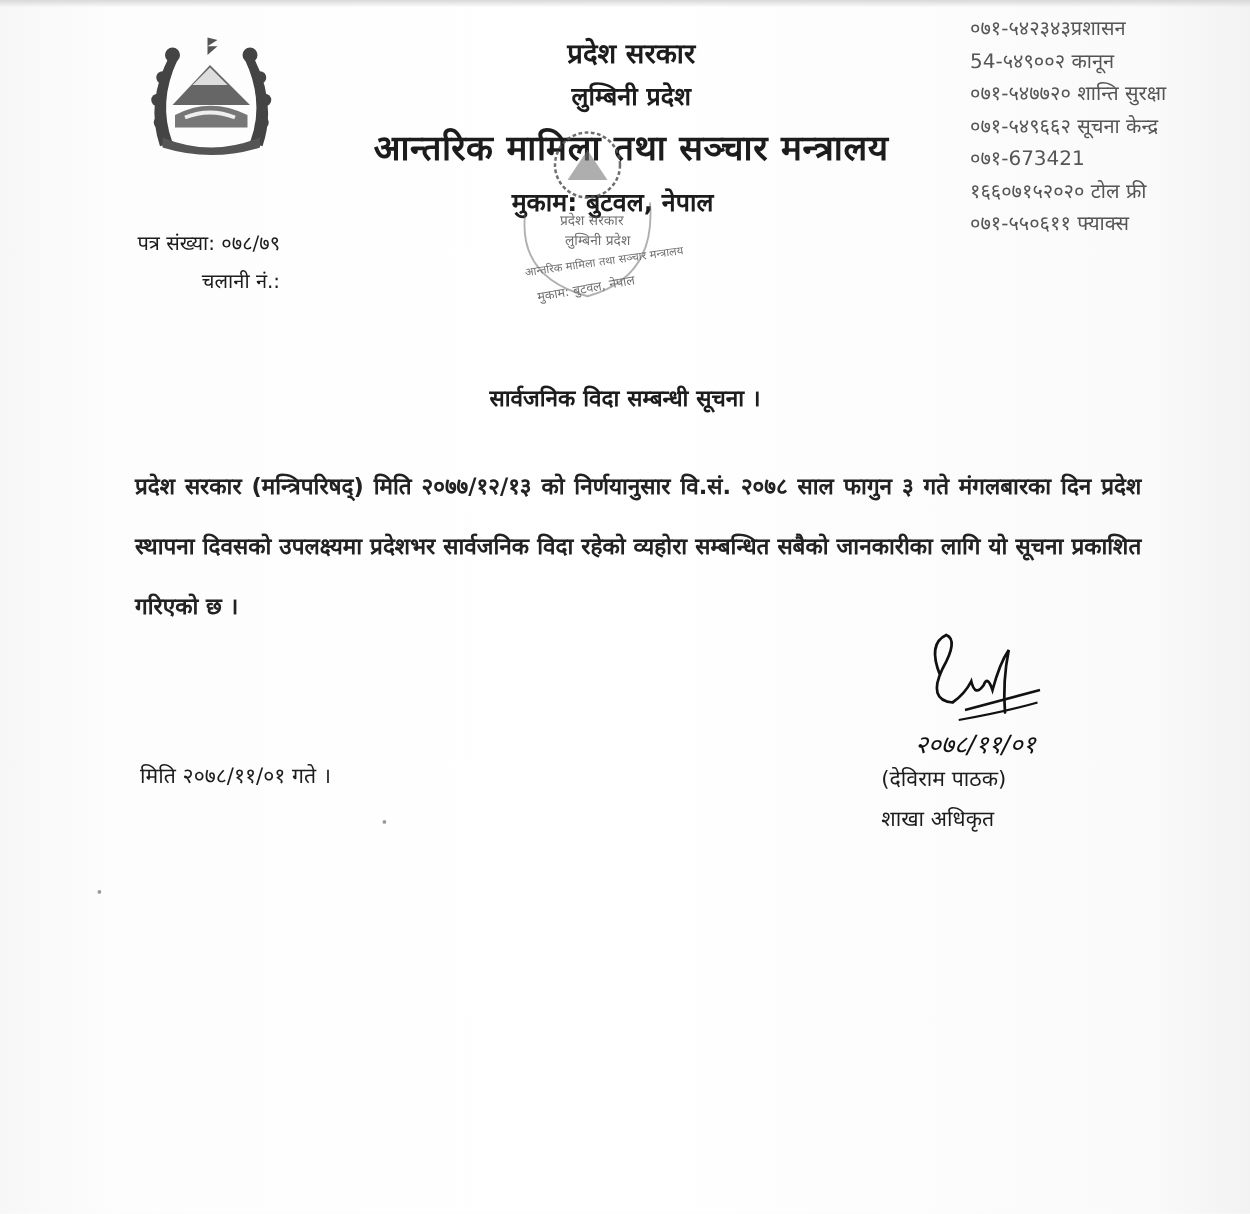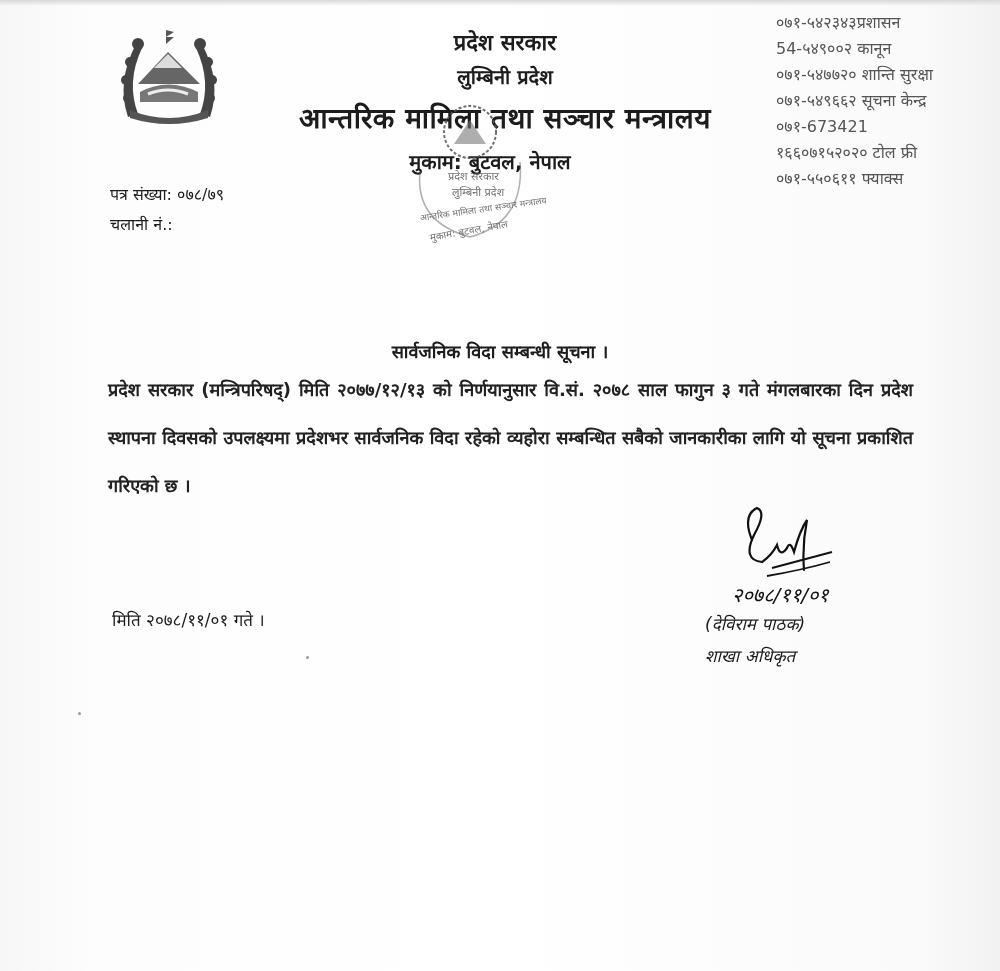--- a/index.html
+++ b/index.html
@@ -20,29 +20,29 @@
     .abs { position:absolute; }
     .emblem { left:108px; top:22px; width:122px; height:108px; }
     .hdr { text-align:center; position:absolute; left:260px; width:490px; }
     .hdr1 { top:26px; font-size:22px; font-weight:bold; }
     .hdr2 { top:63px; font-size:20px; font-weight:bold; }
     .hdr3 { top:98px; font-size:28px; font-weight:bold; letter-spacing:0.5px; }
     .hdr4 { top:148px; font-size:20px; font-weight:bold; left:380px; width:220px; }
     .contacts { left:776px; top:10px; font-size:16px; color:#555; line-height:26px; }
     .contacts div { white-space:nowrap; }
     .stamp { left:390px; top:92px; width:170px; height:160px; opacity:0.85; }
-    .ref { left:110px; top:180px; font-size:16px; line-height:30px; }
-    .subject { left:0; width:1000px; top:306px; text-align:center; font-size:18px; font-weight:bold;margin-top:33px; }
+    .ref { left:110px; top:180px; font-size:16px; line-height:30px;text-align:right; }
+    .subject { left:0; width:1000px; top:306px; text-align:center; font-size:18px; font-weight:bold; }
     .body-text {
       left:108px; top:366px; width:805px; font-size:18px; font-weight:bold;
       line-height:48px; text-align:justify; color:#222;
     }
     .date { left:112px; top:608px; font-size:17px; }
     .signature { left:712px; top:500px; width:170px; height:110px; }
-    .signer { left:705px; top:608px; font-size:17px; line-height:32px;font-style:italic; }
+    .signer { left:705px; top:608px; font-size:17px; line-height:32px; }
     .dot { position:absolute; width:3px; height:3px; border-radius:50%; background:#999; }
   </style>
 </head>
 <body>
 
 <div class="page">
   <div class="topshade"></div>
 
   <svg class="abs emblem" viewBox="0 0 122 108">
     <g fill="#444">

